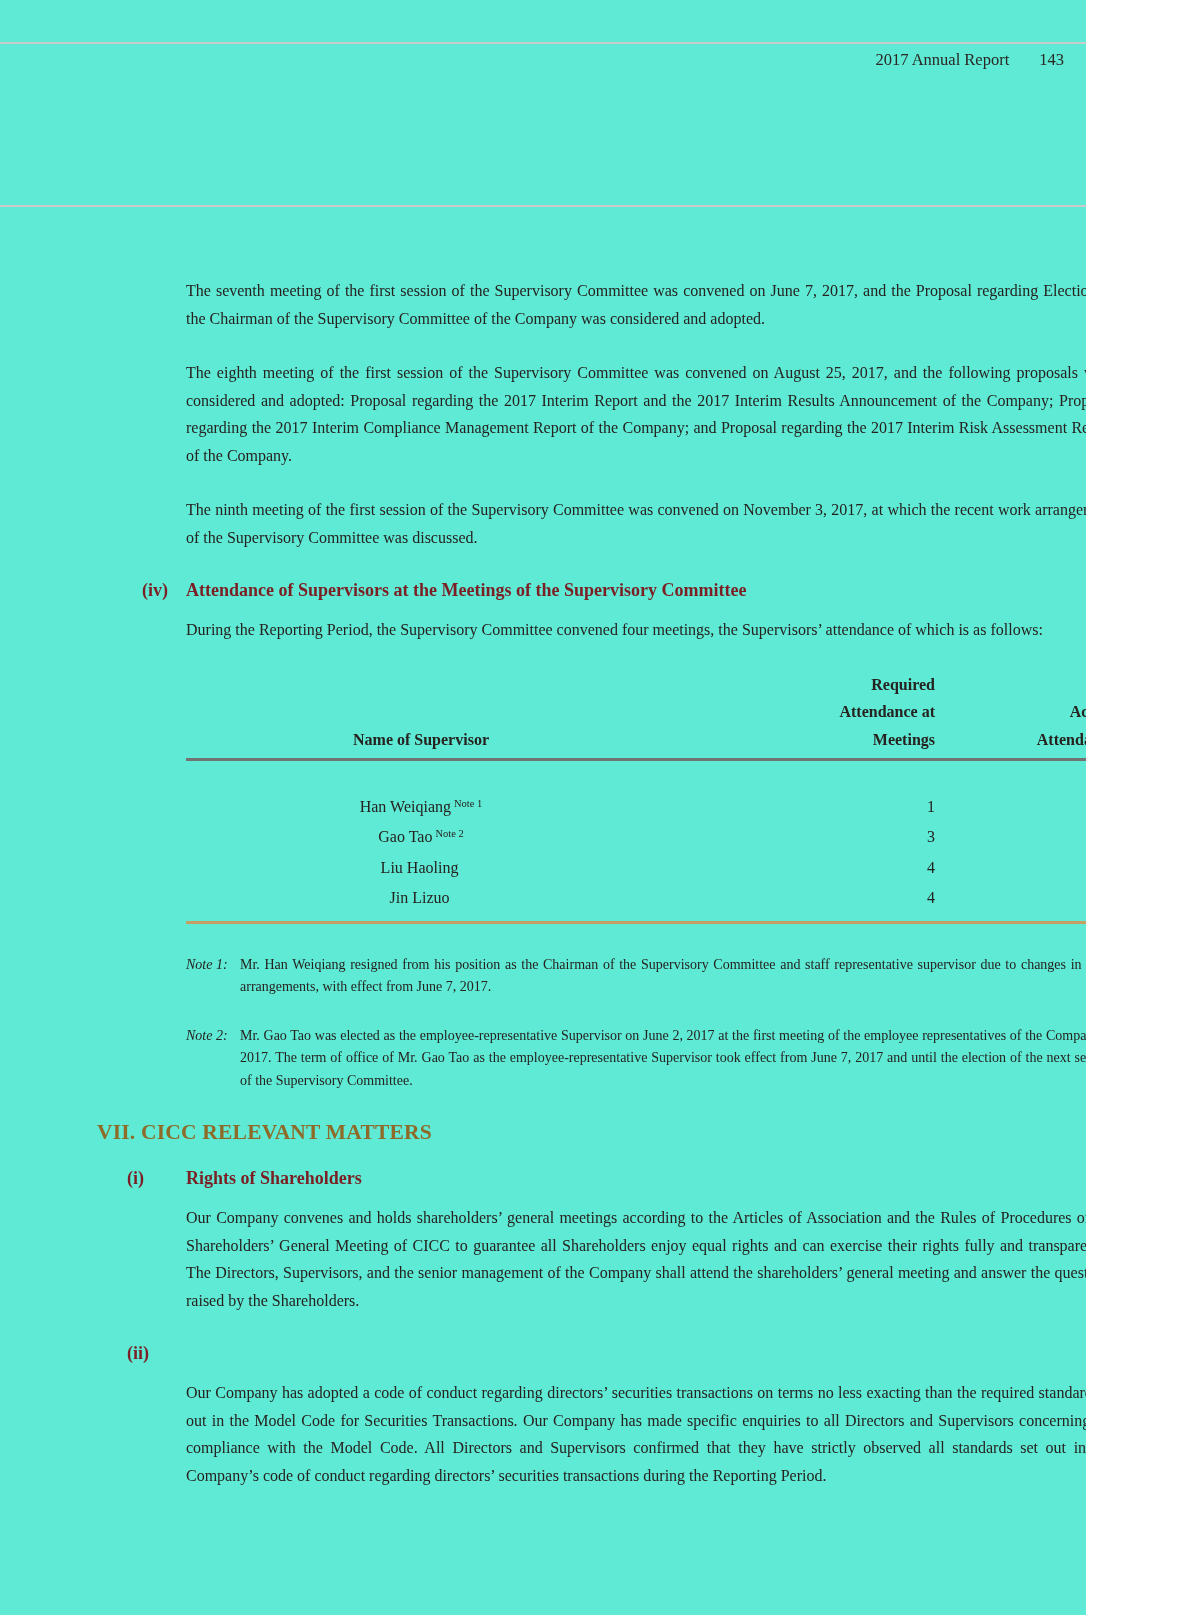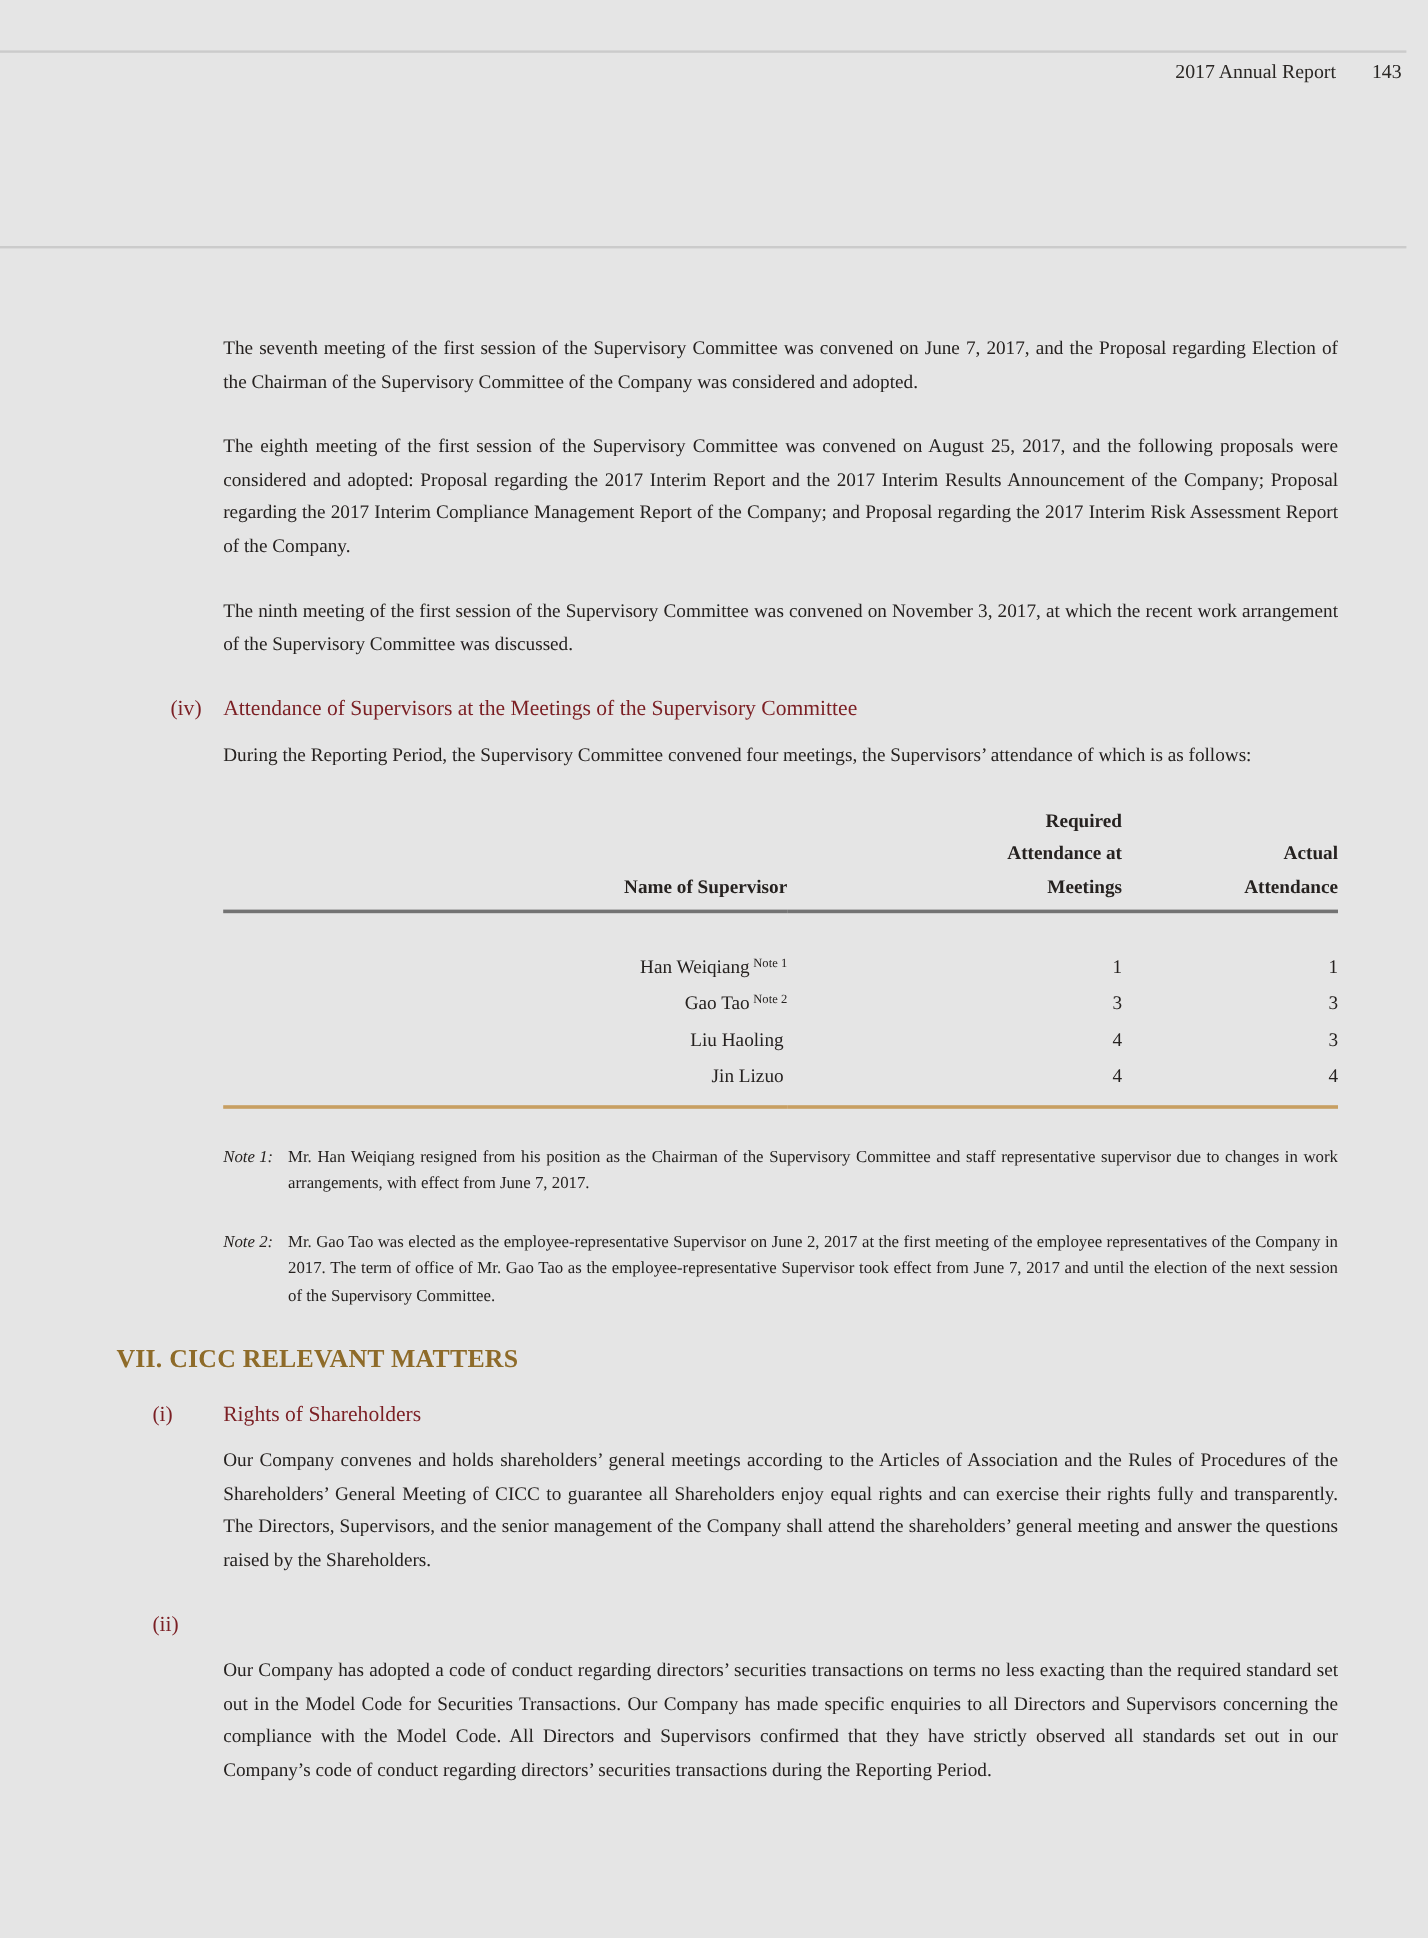--- a/index.html
+++ b/index.html
@@ -1,39 +1,39 @@
 <!DOCTYPE html>
 <html><head>
 <meta charset="utf-8">
 <style>
   * { margin:0; padding:0; box-sizing:border-box; }
   body { background:#ffffff; font-family:"Liberation Serif","DejaVu Serif",serif; color:#262220; }
-  .page { position:relative; width:1190px; height:1615px; background:#e5e5e5; overflow:hidden; }
+  .page { position:relative; width:1086px; height:1615px; background:#5eead4; overflow:hidden; }
 
   .rule-gray { position:absolute; left:0; width:1172px; height:2px; background:#cbcbcb; }
   .rule-top { top:42px; }
   .rule-bottom { top:205px; }
 
   .page-header { position:absolute; top:50px; right:22px; font-size:16.5px; color:#2a2724; }
   .page-header .page-num { margin-left:30px; }
 
   .content { position:absolute; top:205px; left:186px; width:929px; }
 
   p.body { font-size:16px; line-height:27.5px; text-align:justify; margin:0 0 27px 0; }
   p.first { margin-top:72px; }
 
-  .subhead { display:flex; align-items:flex-end; color:#7b1f24; font-weight:normal; font-size:18px; line-height:24px; margin:14px 0 14px -44px; }
+  .subhead { display:flex; align-items:flex-end; color:#7b1f24; font-weight:bold; font-size:18px; line-height:24px; margin:14px 0 14px -44px; }
   .subhead .lbl { flex:none; width:44px; }
   .subhead-deep { margin-left:-59px; }
   .subhead-deep .lbl { width:59px; }
 
   table.att { width:100%; border-collapse:collapse; margin-top:10px; font-size:16px; }
   table.att td { vertical-align:bottom; }
   table.att thead td { font-weight:bold; line-height:27.5px; padding-bottom:5px; border-bottom:3px solid #737373; }
-  table.att .col-name { width:470px; text-align:right; }
+  table.att .col-name { width:470px; text-align:center; }
   table.att .col-req  { width:279px; text-align:right; }
   table.att .col-act  { width:180px; text-align:right; }
   table.att tr.spacer td { height:30px; border:none; }
   table.att tbody td { line-height:27.5px; }
   table.att tr.last td { border-bottom:3px solid #c79f62; padding-bottom:9px; }
   .note-sup { font-size:10.5px; vertical-align:5px; margin-left:3px; }
 
   .notes { margin-top:30px; }
   .note-item { display:flex; font-size:14px; line-height:22.5px; margin-bottom:26px; }
   .note-item .nlbl { flex:none; width:54px; font-style:italic; }

